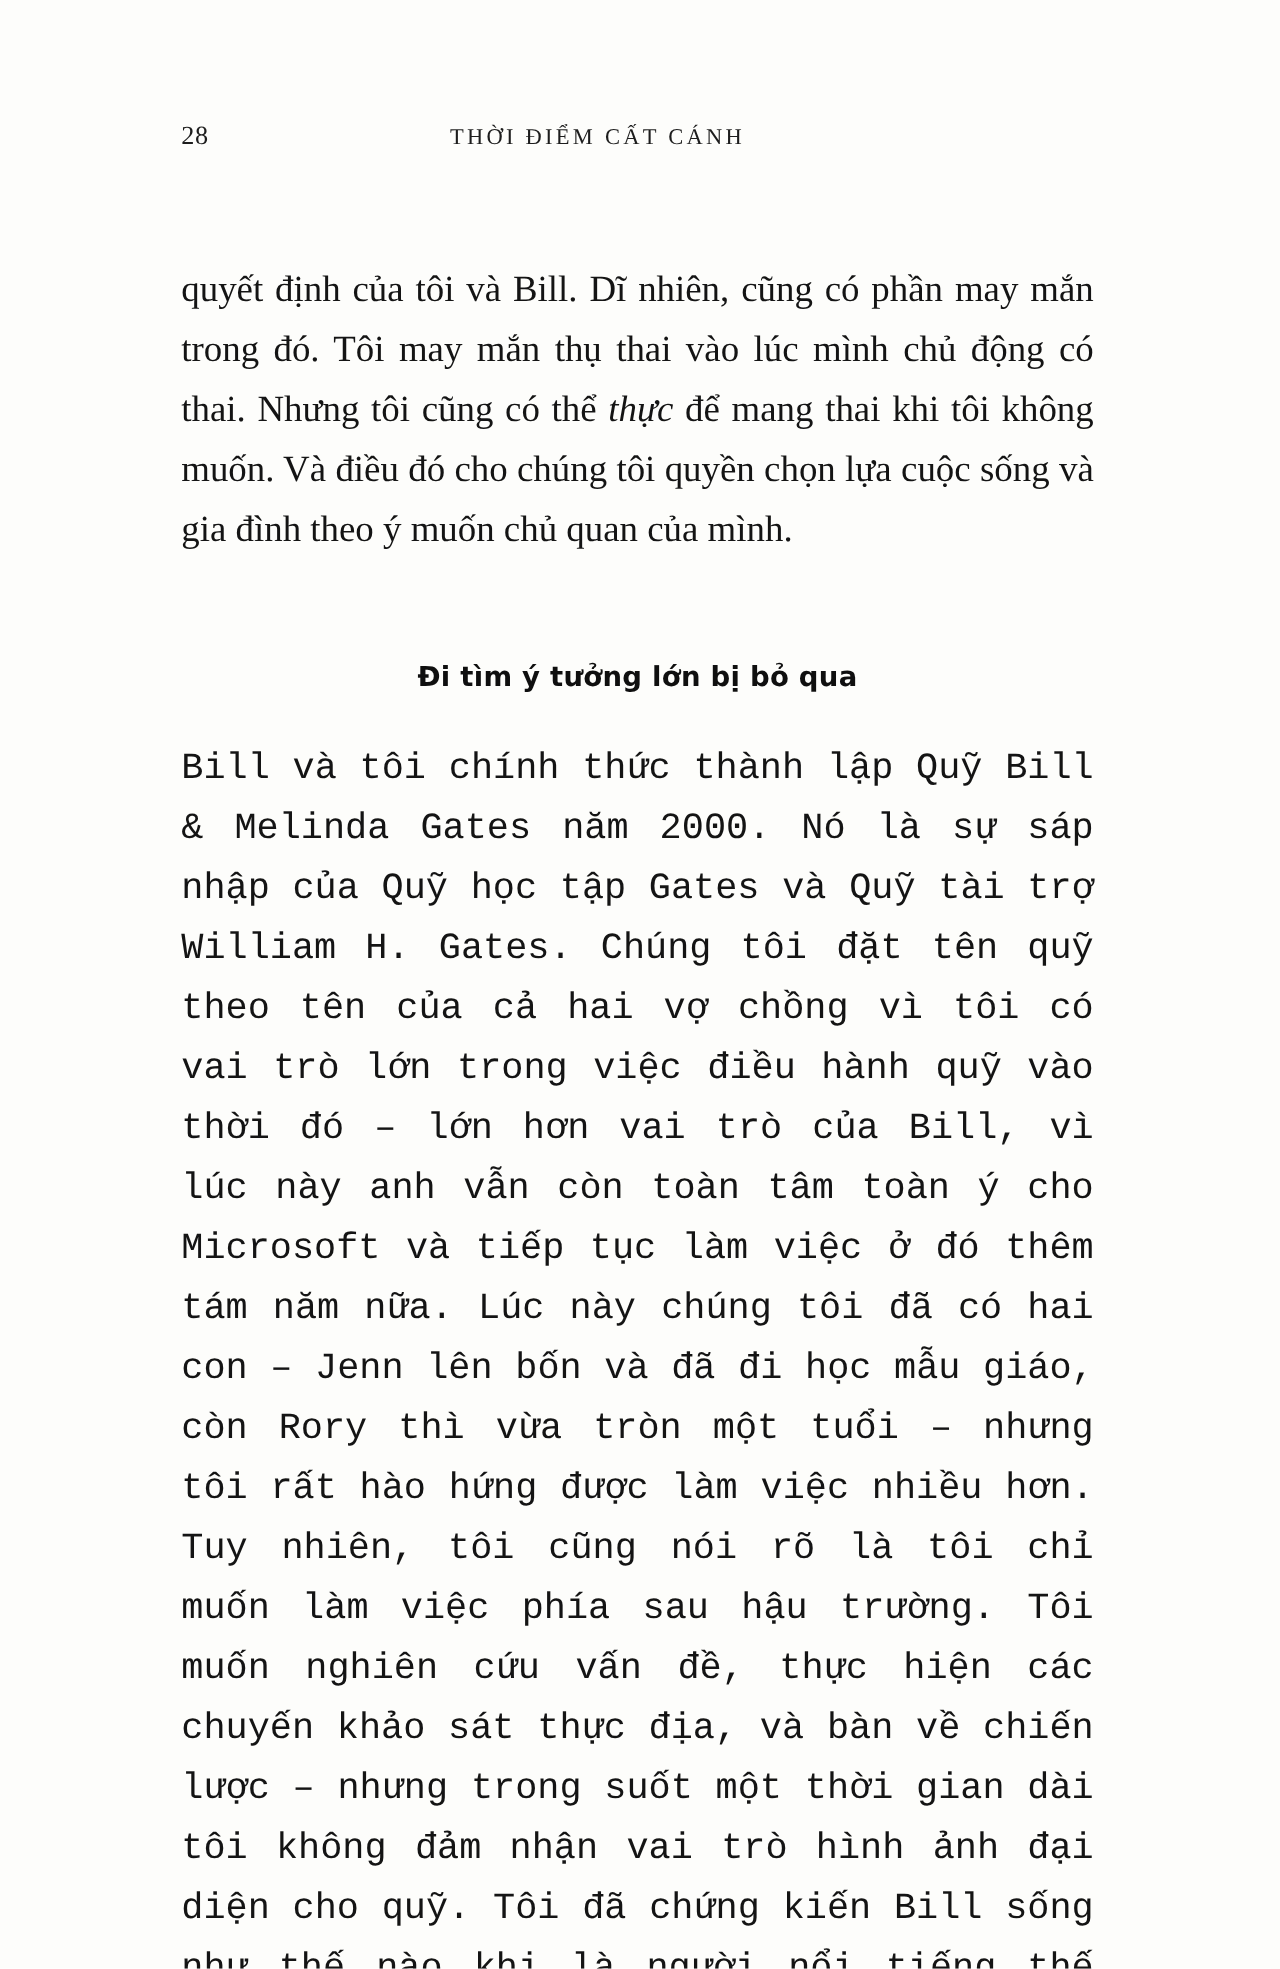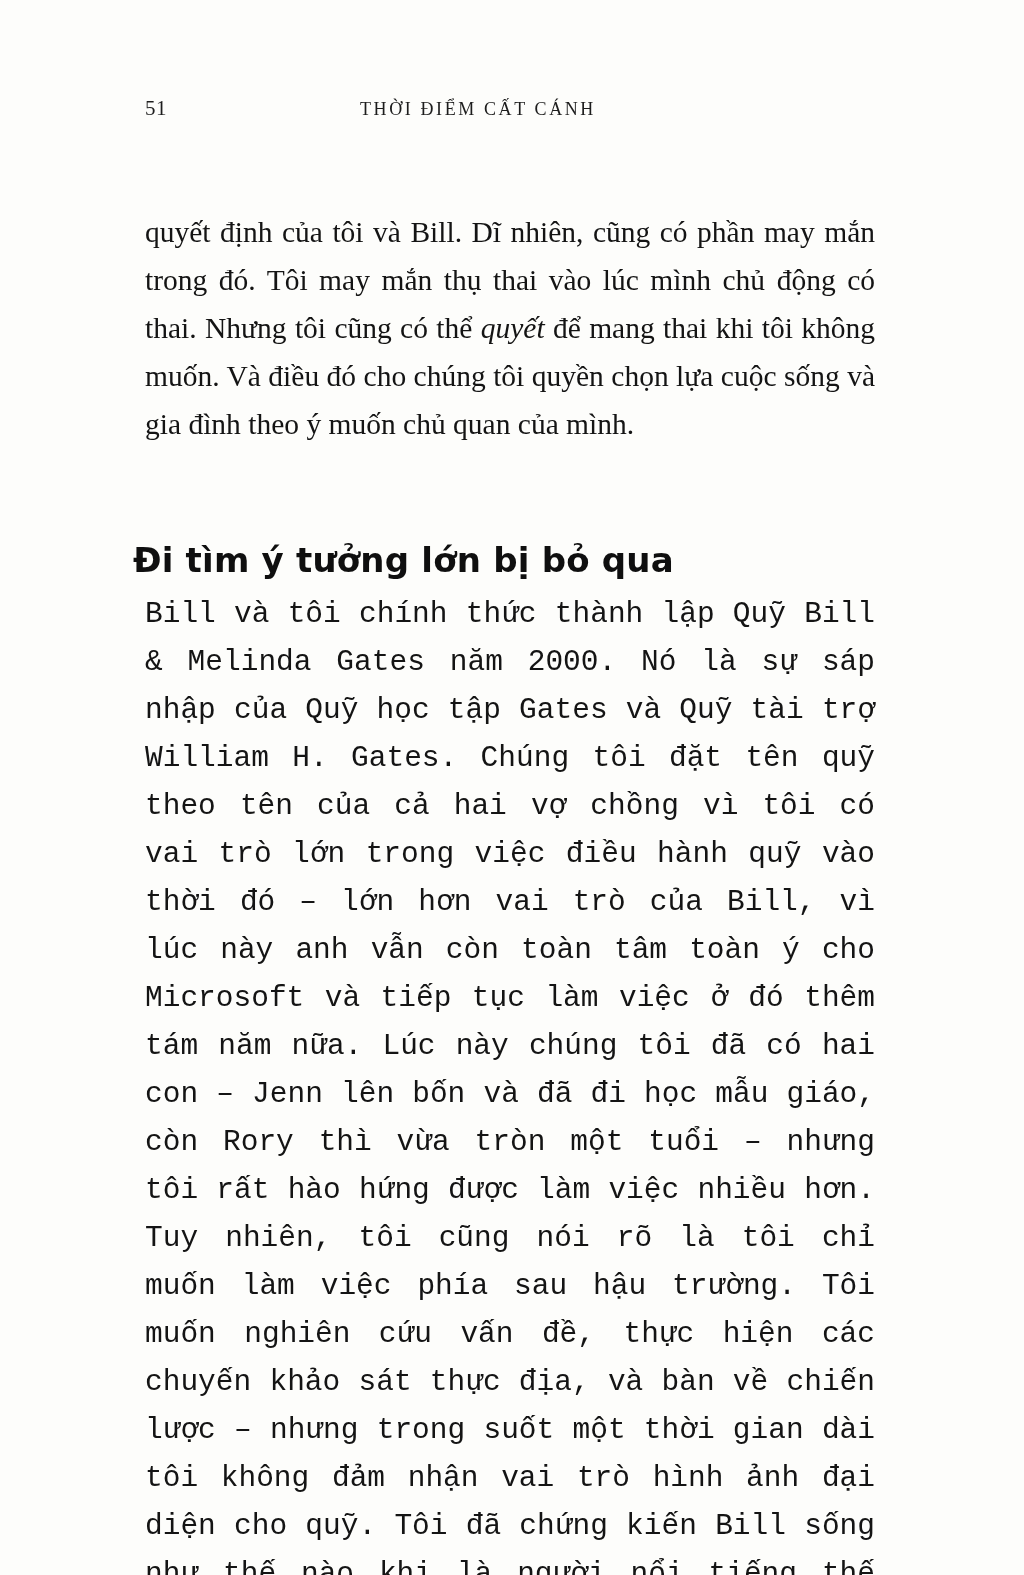--- a/index.html
+++ b/index.html
@@ -50,42 +50,42 @@
     text-align: justify;
     font-size: 29.5px;
     line-height: 48px;
     color: #141414;
     font-family: "Liberation Serif", serif;
   }
   #para-1 { top: 178px; }
   .section-heading {
     position: absolute;
     top: 512px;
-    left: 133px;
+    left: 145px;
     width: 730px;
-    text-align: left;
+    text-align: center;
     font-family: "DejaVu Sans", sans-serif;
     font-weight: bold;
-    font-size: 34px;
+    font-size: 22px;
     letter-spacing: 0.2px;
     color: #0f0f0f;
   }
   #para-2 { top: 560px; font-family: Liberation Mono, monospace; }
   .italic { font-style: italic; }
   .justify-last-left { text-align-last: left; }
 </style>
 </head>
 <body>
 
 <div class="page">
 
   <div class="page-header">
-    <span class="folio">51</span>
+    <span class="folio">28</span>
     <span class="running-head">THỜI ĐIỂM CẤT CÁNH</span>
   </div>
 
-  <p class="body-block justify-last-left" id="para-1"><span>quyết định của tôi và Bill. Dĩ nhiên, cũng có phần may mắn trong đó. Tôi may mắn thụ thai vào lúc mình chủ động có thai. Nhưng tôi cũng có thể </span><span class="italic">quyết</span><span> để mang thai khi tôi không muốn. Và điều đó cho chúng tôi quyền chọn lựa cuộc sống và gia đình theo ý muốn chủ quan của mình.</span></p>
+  <p class="body-block justify-last-left" id="para-1"><span>quyết định của tôi và Bill. Dĩ nhiên, cũng có phần may mắn trong đó. Tôi may mắn thụ thai vào lúc mình chủ động có thai. Nhưng tôi cũng có thể </span><span class="italic">thực</span><span> để mang thai khi tôi không muốn. Và điều đó cho chúng tôi quyền chọn lựa cuộc sống và gia đình theo ý muốn chủ quan của mình.</span></p>
 
   <h2 class="section-heading">Đi tìm ý tưởng lớn bị bỏ qua</h2>
 
   <p class="body-block" id="para-2">Bill và tôi chính thức thành lập Quỹ Bill &amp; Melinda Gates năm 2000. Nó là sự sáp nhập của Quỹ học tập Gates và Quỹ tài trợ William H. Gates. Chúng tôi đặt tên quỹ theo tên của cả hai vợ chồng vì tôi có vai trò lớn trong việc điều hành quỹ vào thời đó – lớn hơn vai trò của Bill, vì lúc này anh vẫn còn toàn tâm toàn ý cho Microsoft và tiếp tục làm việc ở đó thêm tám năm nữa. Lúc này chúng tôi đã có hai con – Jenn lên bốn và đã đi học mẫu giáo, còn Rory thì vừa tròn một tuổi – nhưng tôi rất hào hứng được làm việc nhiều hơn. Tuy nhiên, tôi cũng nói rõ là tôi chỉ muốn làm việc phía sau hậu trường. Tôi muốn nghiên cứu vấn đề, thực hiện các chuyến khảo sát thực địa, và bàn về chiến lược – nhưng trong suốt một thời gian dài tôi không đảm nhận vai trò hình ảnh đại diện cho quỹ. Tôi đã chứng kiến Bill sống như thế nào khi là người nổi tiếng thế giới, và đó không phải là điều tôi mong muốn. Thật ra, quan trọng hơn, tôi không muốn mất đi thời gian dành cho các con; tôi muốn chúng lớn lên một cách bình thường</p>
 
 </div>
 
 </body></html>

